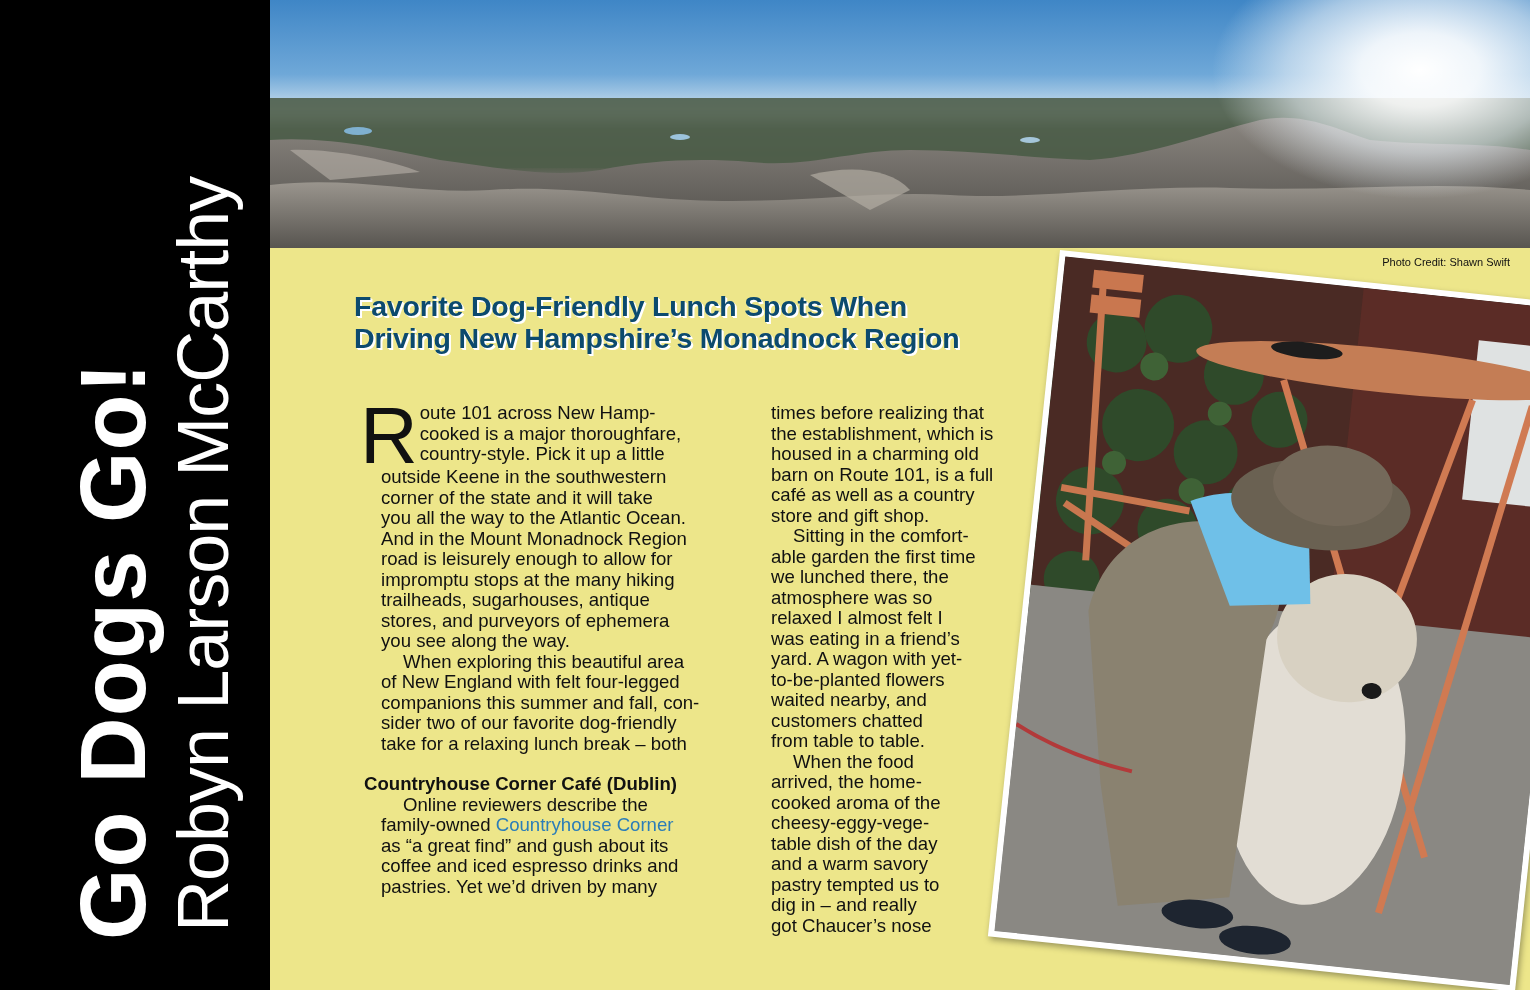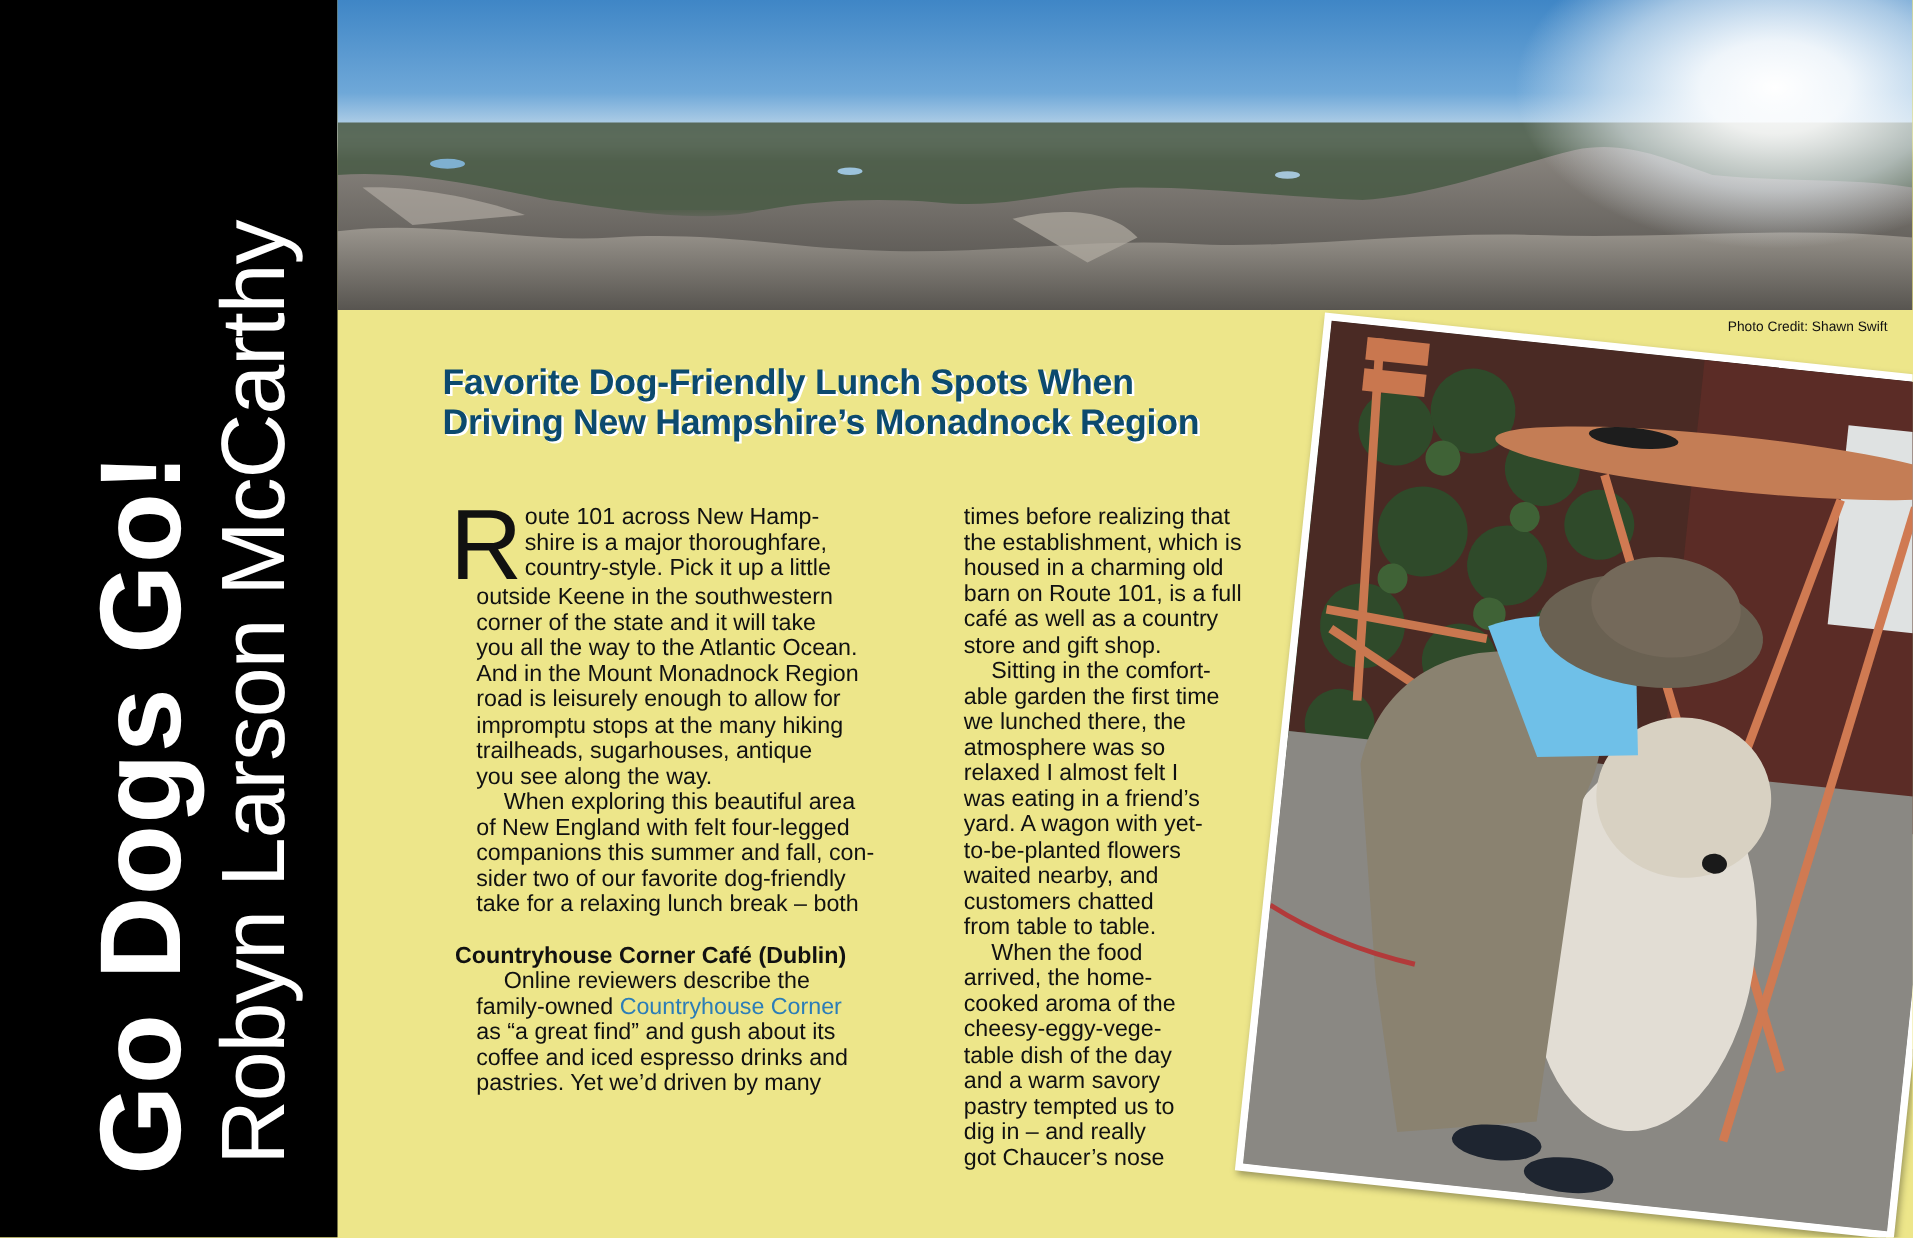--- a/index.html
+++ b/index.html
@@ -109,29 +109,30 @@
 
 <div class="headline">
   <div>Favorite Dog-Friendly Lunch Spots When</div>
   <div>Driving New Hampshire’s Monadnock Region</div>
 </div>
 
 <div class="col col1">
   <p>
     <span class="dropcap">R</span>
     <span class="line">oute 101 across New Hamp-</span>
-    <span class="line">shire is a major thoroughfare,</span>
+    <span class="line">cooked is a major thoroughfare,</span>
     <span class="line">country-style. Pick it up a little</span>
     <span class="line" style="clear:left">outside Keene in the southwestern</span>
     <span class="line">corner of the state and it will take</span>
     <span class="line">you all the way to the Atlantic Ocean.</span>
     <span class="line">And in the Mount Monadnock Region</span>
     <span class="line">road is leisurely enough to allow for</span>
     <span class="line">impromptu stops at the many hiking</span>
     <span class="line">trailheads, sugarhouses, antique</span>
+    <span class="line">stores, and purveyors of ephemera</span>
     <span class="line">you see along the way.</span>
   </p>
   <p>
     <span class="line" style="padding-left:22px">When exploring this beautiful area</span>
     <span class="line">of New England with felt four-legged</span>
     <span class="line">companions this summer and fall, con-</span>
     <span class="line">sider two of our favorite dog-friendly</span>
     <span class="line">take for a relaxing lunch break – both</span>
   </p>
   <p class="subhead">Countryhouse Corner Café (Dublin)</p>

